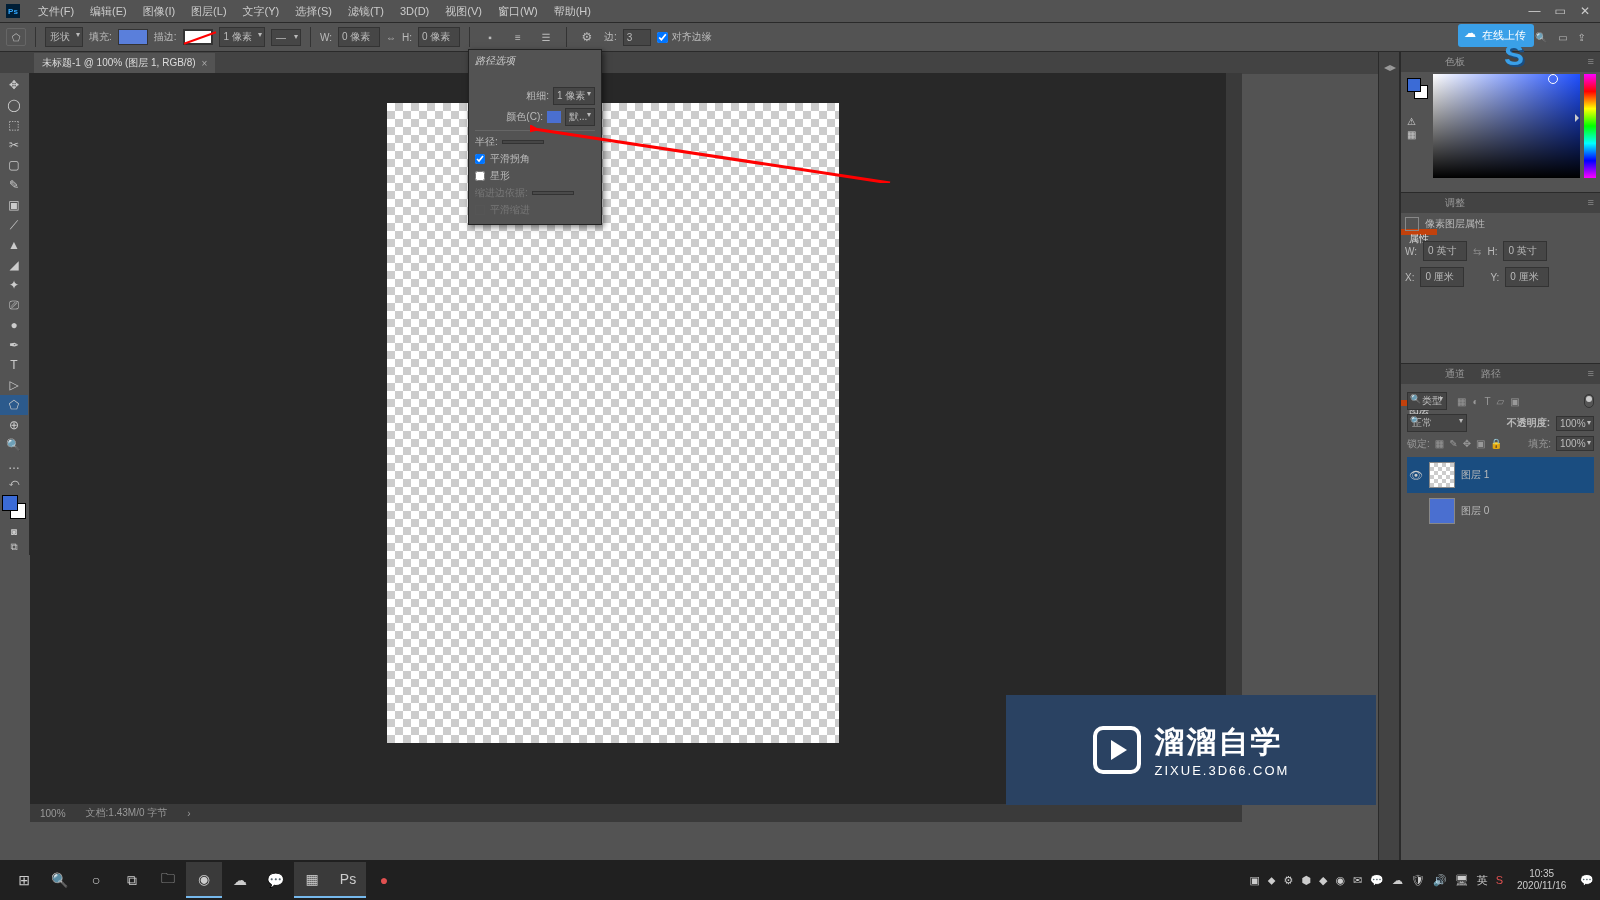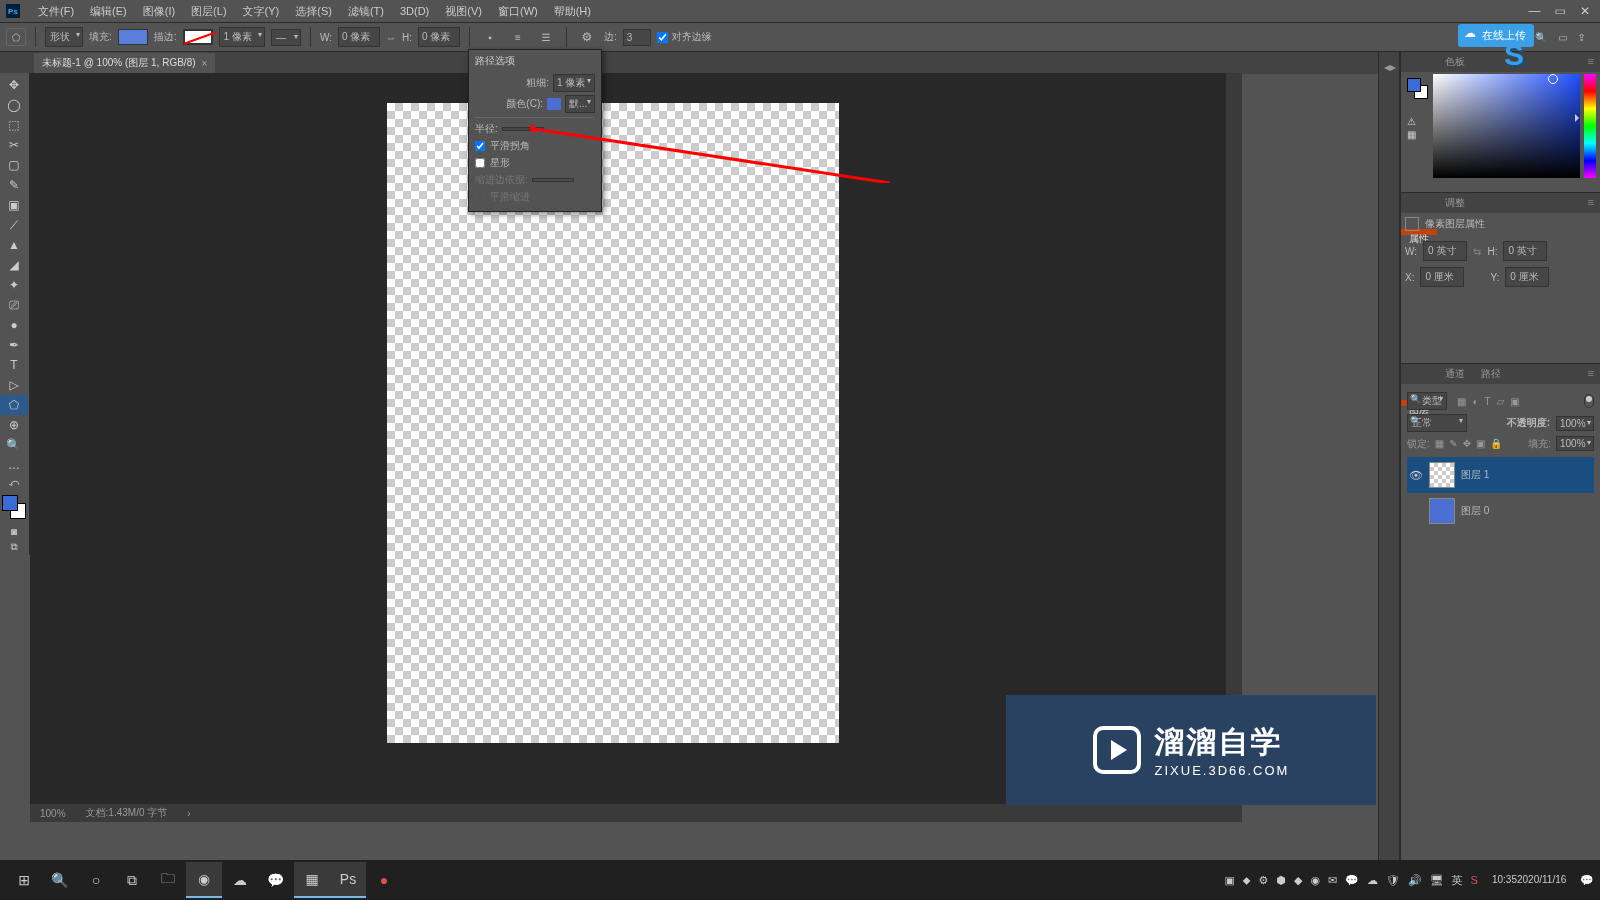--- a/index.html
+++ b/index.html
@@ -57,21 +57,21 @@
     linear-gradient(-45deg, transparent 75%, #ccc 75%);
   background-size: 16px 16px;
   background-position: 0 0, 0 8px, 8px -8px, -8px 0;
   background-color: #fff;
 }
 .scrollbar-v { position: absolute; right: 0; top: 0; bottom: 18px; width: 16px; background: #3a3a3a; }
 .scrollbar-h-area { position: absolute; left: 30px; right: 358px; bottom: 78px; height: 18px; background: #3a3a3a; display: flex; align-items: center; padding-left: 10px; gap: 20px; font-size: 10px; color: #999; }
 
 
 .popup { position: absolute; left: 468px; top: 49px; width: 134px; background: #535353; border: 1px solid #222; box-shadow: 2px 2px 6px rgba(0,0,0,0.5); padding: 4px 6px; font-size: 10px; color: #bbb; }
-.popup .title { color: #ccc; margin-bottom: 6px; }
+.popup .title { color: #ccc; margin-bottom: 19px; font-style: italic; }
 .popup .row { display: flex; align-items: center; justify-content: flex-end; gap: 4px; margin: 3px 0; }
 .popup .row .lbl { flex: 0 0 auto; }
 .popup .row .inp { background: #464646; border: 1px solid #333; padding: 1px 3px; width: 42px; color: #bbb; position: relative; }
 .popup .row .inp.dd::after { content: '▾'; position: absolute; right: 3px; font-size: 8px; }
 .popup .sw { width: 14px; height: 12px; background: #4a6fd0; }
 .popup .chk { display: flex; align-items: center; gap: 5px; margin: 3px 0; }
 .popup .chk input { width: 10px; height: 10px; }
 .popup .chk.disabled { color: #777; }
 .popup .dis { color: #777; }
 
@@ -141,21 +141,21 @@
 .watermark .small { font-size: 13px; letter-spacing: 2px; text-transform: uppercase; }
 
 
 .s-logo { position: absolute; right: 58px; top: 38px; width: 38px; height: 38px; font-size: 30px; font-weight: bold; color: #3aa0e8; text-shadow: 2px 2px 0 #1a4d80; z-index: 50; }
 
 
 .taskbar { position: absolute; left: 0; right: 0; bottom: 0; height: 40px; background: #202020; display: flex; align-items: center; padding: 0 6px; }
 .taskbar .tb-btn { width: 36px; height: 36px; display: flex; align-items: center; justify-content: center; color: #ccc; font-size: 14px; }
 .taskbar .tb-btn.active { background: #3a3a3a; border-bottom: 2px solid #76b9ed; }
 .taskbar .tray { margin-left: auto; display: flex; align-items: center; gap: 8px; font-size: 11px; color: #ccc; }
-.taskbar .clock { display: flex; flex-direction: row; align-items: center; font-size: 10px; line-height: 12px; padding: 0 6px; }
+.taskbar .clock { display: flex; flex-direction: column; align-items: center; font-size: 10px; line-height: 12px; padding: 0 6px; }
 </style>
 </head>
 <body>
 
 <div class="menubar">
   <div class="ps-icon">Ps</div>
   <span class="menu-item">文件(F)</span>
   <span class="menu-item">编辑(E)</span>
   <span class="menu-item">图像(I)</span>
   <span class="menu-item">图层(L)</span>

